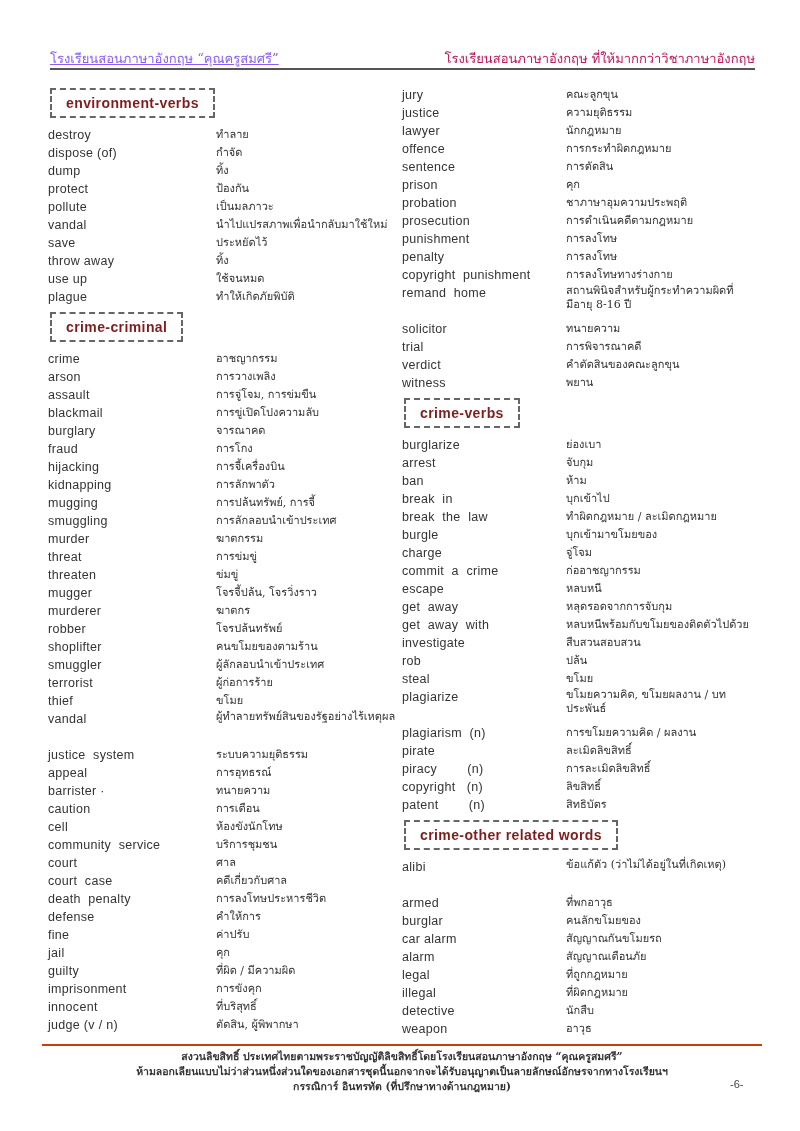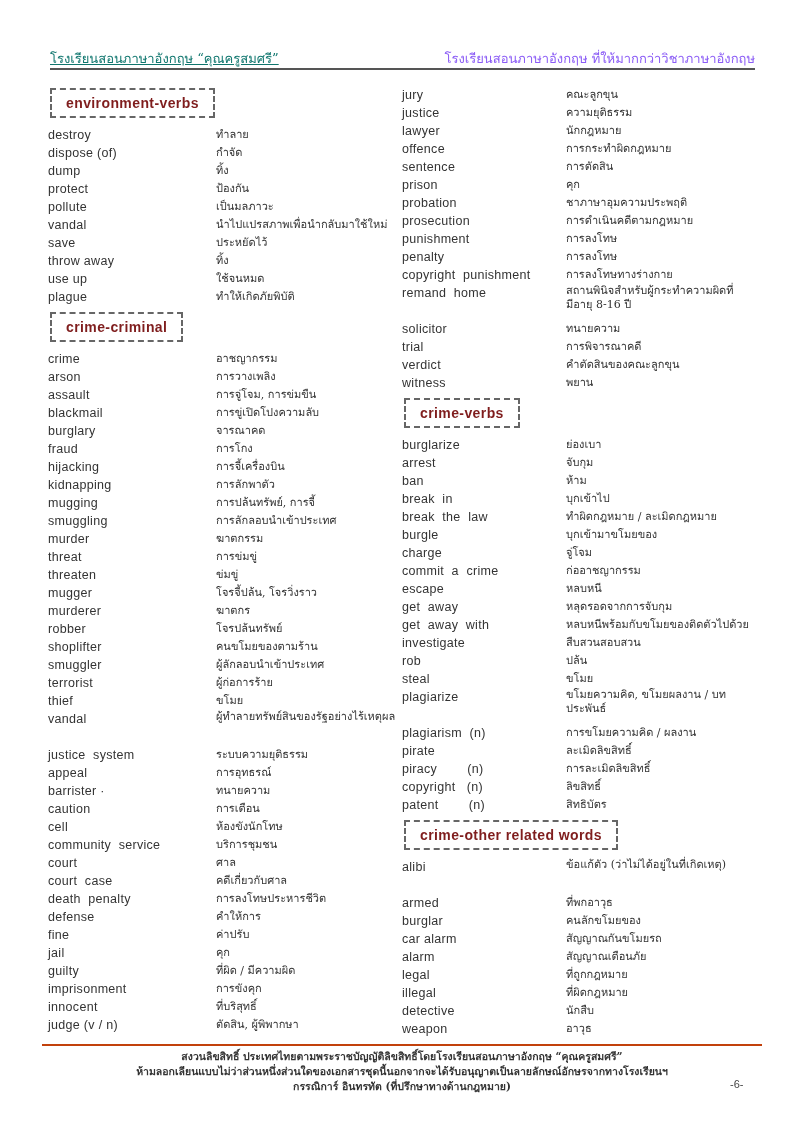--- a/index.html
+++ b/index.html
@@ -1,19 +1,19 @@
 <!DOCTYPE html>
 <html><head>
 <meta charset="utf-8">
 <style>
   html, body { margin: 0; padding: 0; background: #ffffff; }
   body { width: 800px; height: 1131px; position: relative; overflow: hidden; font-family: "Liberation Sans", sans-serif; color: #2a2a2a; }
   .header { position: absolute; top: 46px; left: 50px; width: 705px; height: 22px; border-bottom: 2px solid #555; }
-  .header .hl { position: absolute; left: 0; top: 2px; font-family: "DejaVu Serif", serif; font-size: 13px; color: #0f766e; text-decoration: underline; }
-  .header .hr { position: absolute; right: 0; top: 2px; font-family: "DejaVu Serif", serif; font-size: 13px; color: #8b5cf6; margin-left: 36px; }
+  .header .hl { position: absolute; left: 0; top: 2px; font-family: "DejaVu Serif", serif; font-size: 13px; color: #8b5cf6; text-decoration: underline; }
+  .header .hr { position: absolute; right: 0; top: 2px; font-family: "DejaVu Serif", serif; font-size: 13px; color: #be185d; margin-left: 36px; }
   .col { position: absolute; top: 86px; }
   .col.left { left: 48px; width: 345px; }
   .col.right { left: 402px; width: 355px; }
   .row { position: relative; height: 18px; font-size: 12.5px; line-height: 18px; }
   .row .en { position: absolute; left: 0; top: 0; color: #333; letter-spacing: 0.3px; white-space: pre; }
   .row .th { position: absolute; top: 0; font-family: "DejaVu Serif", serif; font-size: 11px; color: #333; white-space: nowrap; }
   .left .row .th { left: 168px; }
   .right .row .th { left: 164px; }
   .row.tall { height: 36px; }
   .row.tall .th { white-space: normal; width: 190px; line-height: 14px; }

